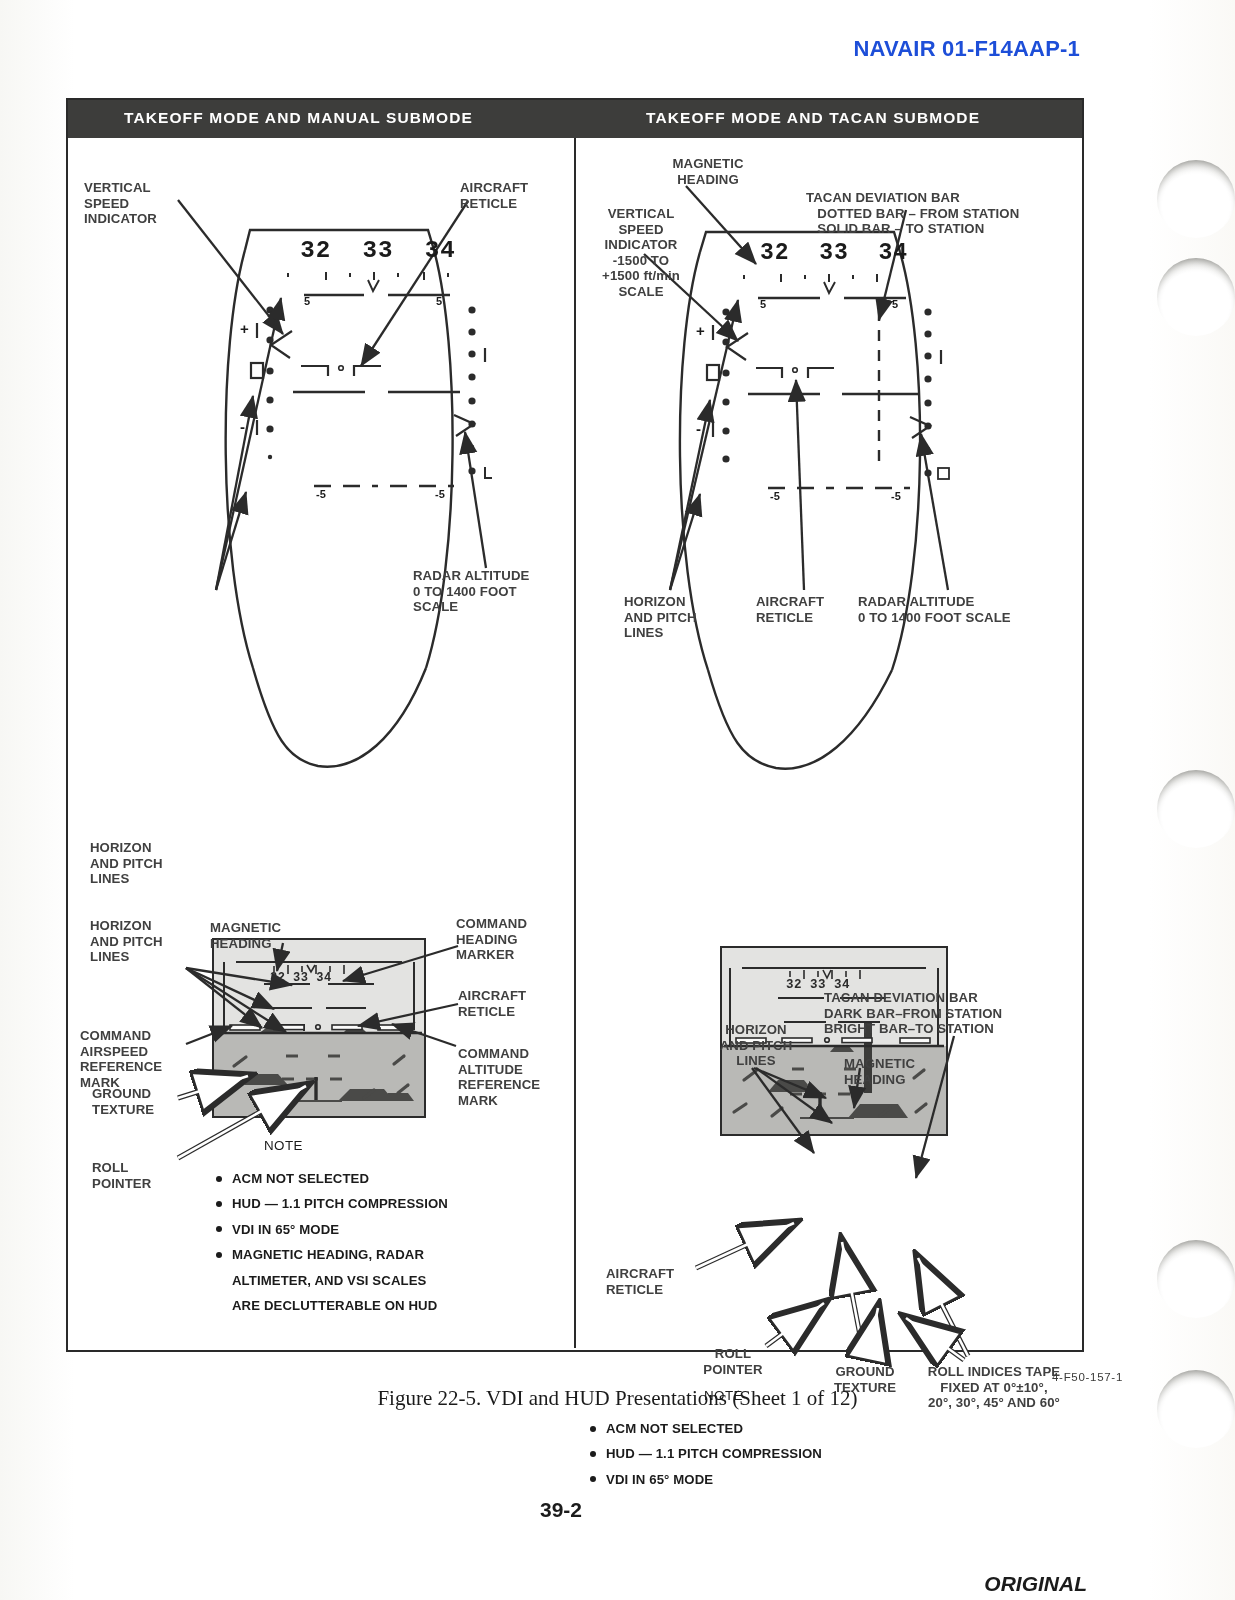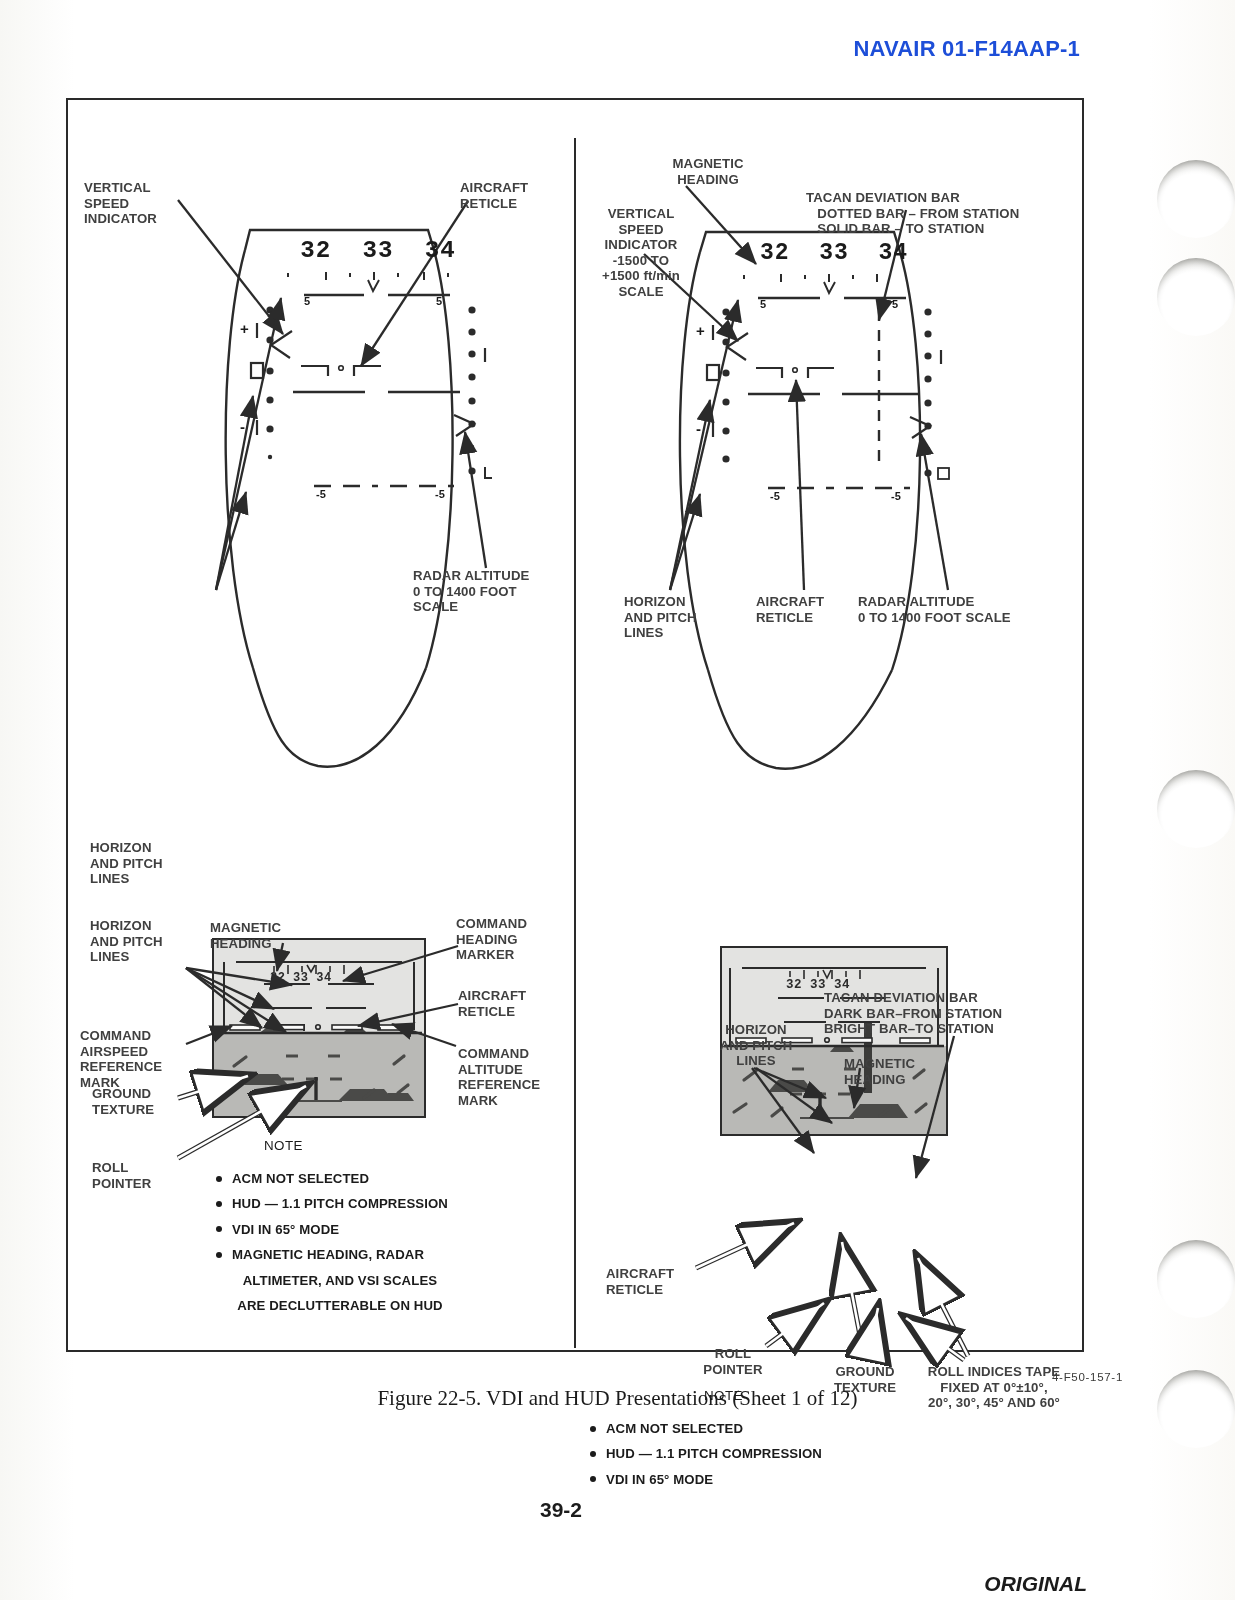--- a/index.html
+++ b/index.html
@@ -44,21 +44,21 @@
   .lbl.c{text-align:center;}
 
   
   svg.ovl{position:absolute;left:0;top:0;overflow:visible;}
 
   
   .note-title{position:absolute;font-size:13.4px;font-weight:normal;letter-spacing:.4px;}
   .note-list{position:absolute;font-size:13.2px;font-weight:bold;line-height:17.4px;letter-spacing:.1px;}
   .note-list .row{position:relative;padding-left:16px;white-space:pre;margin-top:8px;}
   .note-list .row .bullet{position:absolute;left:0;top:5.5px;width:6px;height:6px;border-radius:50%;background:#1b1b1b;}
-  .note-list .row.cont{padding-left:16px;text-align:center;}
+  .note-list .row.cont{padding-left:16px;}
 
   .drawing-no{position:absolute;right:112px;top:1371px;font-size:11.5px;letter-spacing:.7px;color:#3a3a38;}
   .fig-caption{position:absolute;left:0;right:0;top:1386px;text-align:center;
     font-family:"Liberation Serif", serif;font-size:21px;color:#1b1b1b;}
   .pg-num{position:absolute;left:540px;top:1498px;font-size:21px;font-weight:bold;}
   .pg-orig{position:absolute;right:148px;top:1572px;font-size:21px;font-weight:bold;font-style:italic;}
 
   
   .vdi{position:absolute;}
   .vdi .sky{position:absolute;left:0;top:0;width:100%;height:52.5%;background:#e3e3e1;}
@@ -72,20 +72,24 @@
 <div class="hole h1"></div>
 <div class="hole h2"></div>
 <div class="hole h3"></div>
 <div class="hole h4"></div>
 <div class="hole h5"></div>
 
 <div class="hdr-ref">NAVAIR 01-F14AAP-1</div>
 
 <div class="figure-frame">
 
+  <div class="title-bar">
+    <div class="tb left">TAKEOFF  MODE AND MANUAL  SUBMODE</div>
+    <div class="tb right">TAKEOFF MODE AND TACAN  SUBMODE</div>
+  </div>
   <div class="vdivider"></div>
 
   <div class="panel left">
 
     <svg class="ovl" width="506" height="700" viewBox="0 0 506 700">
 
       <path d="M 177 112 L 182 92 L 360 92 L 366 112" fill="none" stroke="#2b2b2b" stroke-width="2.4"></path>
       <path d="M 177 112 C 150 210, 150 420, 185 530" fill="none" stroke="#2b2b2b" stroke-width="2.4"></path>
       <path d="M 366 112 C 392 210, 392 420, 358 530" fill="none" stroke="#2b2b2b" stroke-width="2.4"></path>
       <path d="M 185 530 C 205 600, 220 622, 250 628 C 290 634, 330 600, 358 530" fill="none" stroke="#2b2b2b" stroke-width="2.4"></path>

